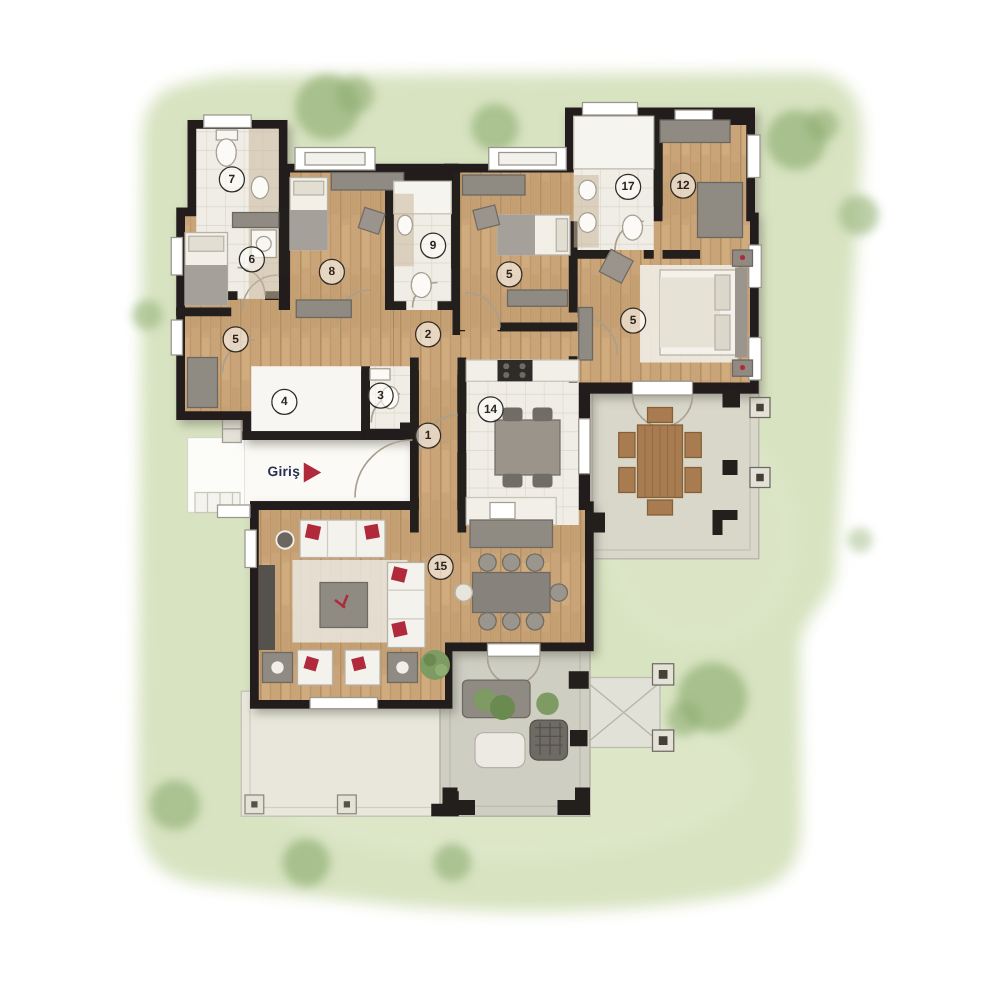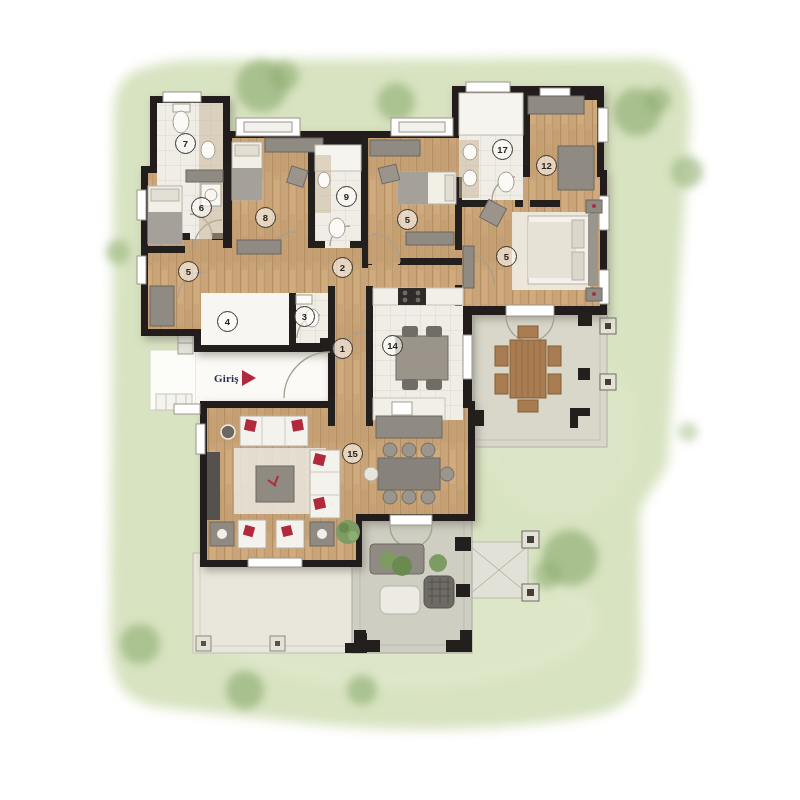--- a/index.html
+++ b/index.html
@@ -2,21 +2,21 @@
 <html><head>
 <meta charset="utf-8">
 <style>
   html,body{margin:0;padding:0;background:#ffffff;}
   #stage{position:relative;width:800px;height:800px;background:#ffffff;overflow:hidden;
          font-family:"Liberation Sans", sans-serif;}
   #planSvg{position:absolute;left:0;top:0;}
   .badge{position:absolute;width:21px;height:21px;border:1.6px solid #332c24;border-radius:50%;
          background:rgba(255,255,255,0.55);color:#2b251e;font-size:9.5px;font-weight:bold;
          display:flex;align-items:center;justify-content:center;box-sizing:border-box;z-index:5;}
-  .entrance{position:absolute;display:flex;align-items:center;gap:3px;z-index:6;font-family:Liberation Serif, serif;}
+  .entrance{position:absolute;display:flex;align-items:center;gap:3px;z-index:6;}
   .entrance .lbl{font-size:11px;font-weight:bold;color:#26304f;letter-spacing:.2px;}
   .entrance .arrow{width:0;height:0;border-top:8px solid transparent;border-bottom:8px solid transparent;
          border-left:14px solid #b02a3c;display:inline-block;}
 </style>
 </head>
 <body>
 
 <div id="stage">
 
 <svg id="planSvg" width="800" height="800" viewBox="0 0 800 800">
@@ -384,23 +384,23 @@
 <div class="badge" style="left:332px;top:257px">2</div>
 <div class="badge" style="left:294px;top:306px">3</div>
 <div class="badge" style="left:217px;top:311px">4</div>
 <div class="badge" style="left:178px;top:261px">5</div>
 <div class="badge" style="left:191px;top:197px">6</div>
 <div class="badge" style="left:175px;top:133px">7</div>
 <div class="badge" style="left:255px;top:207px">8</div>
 <div class="badge" style="left:336px;top:186px">9</div>
 <div class="badge" style="left:397px;top:209px">5</div>
 <div class="badge" style="left:492px;top:139px">17</div>
-<div class="badge" style="left:536px;top:155px">12</div>
+<div class="badge" style="left:536px;top:138px">12</div>
 <div class="badge" style="left:496px;top:246px">5</div>
-<div class="badge" style="left:382px;top:335px">14</div>
+<div class="badge" style="left:382px;top:317px">14</div>
 <div class="badge" style="left:342px;top:443px">15</div>
 
 <div class="entrance" style="left:214px;top:370px">
   <span class="lbl">Giriş</span>
   <span class="arrow"></span>
 </div>
 
 </div>
 
 </body></html>

